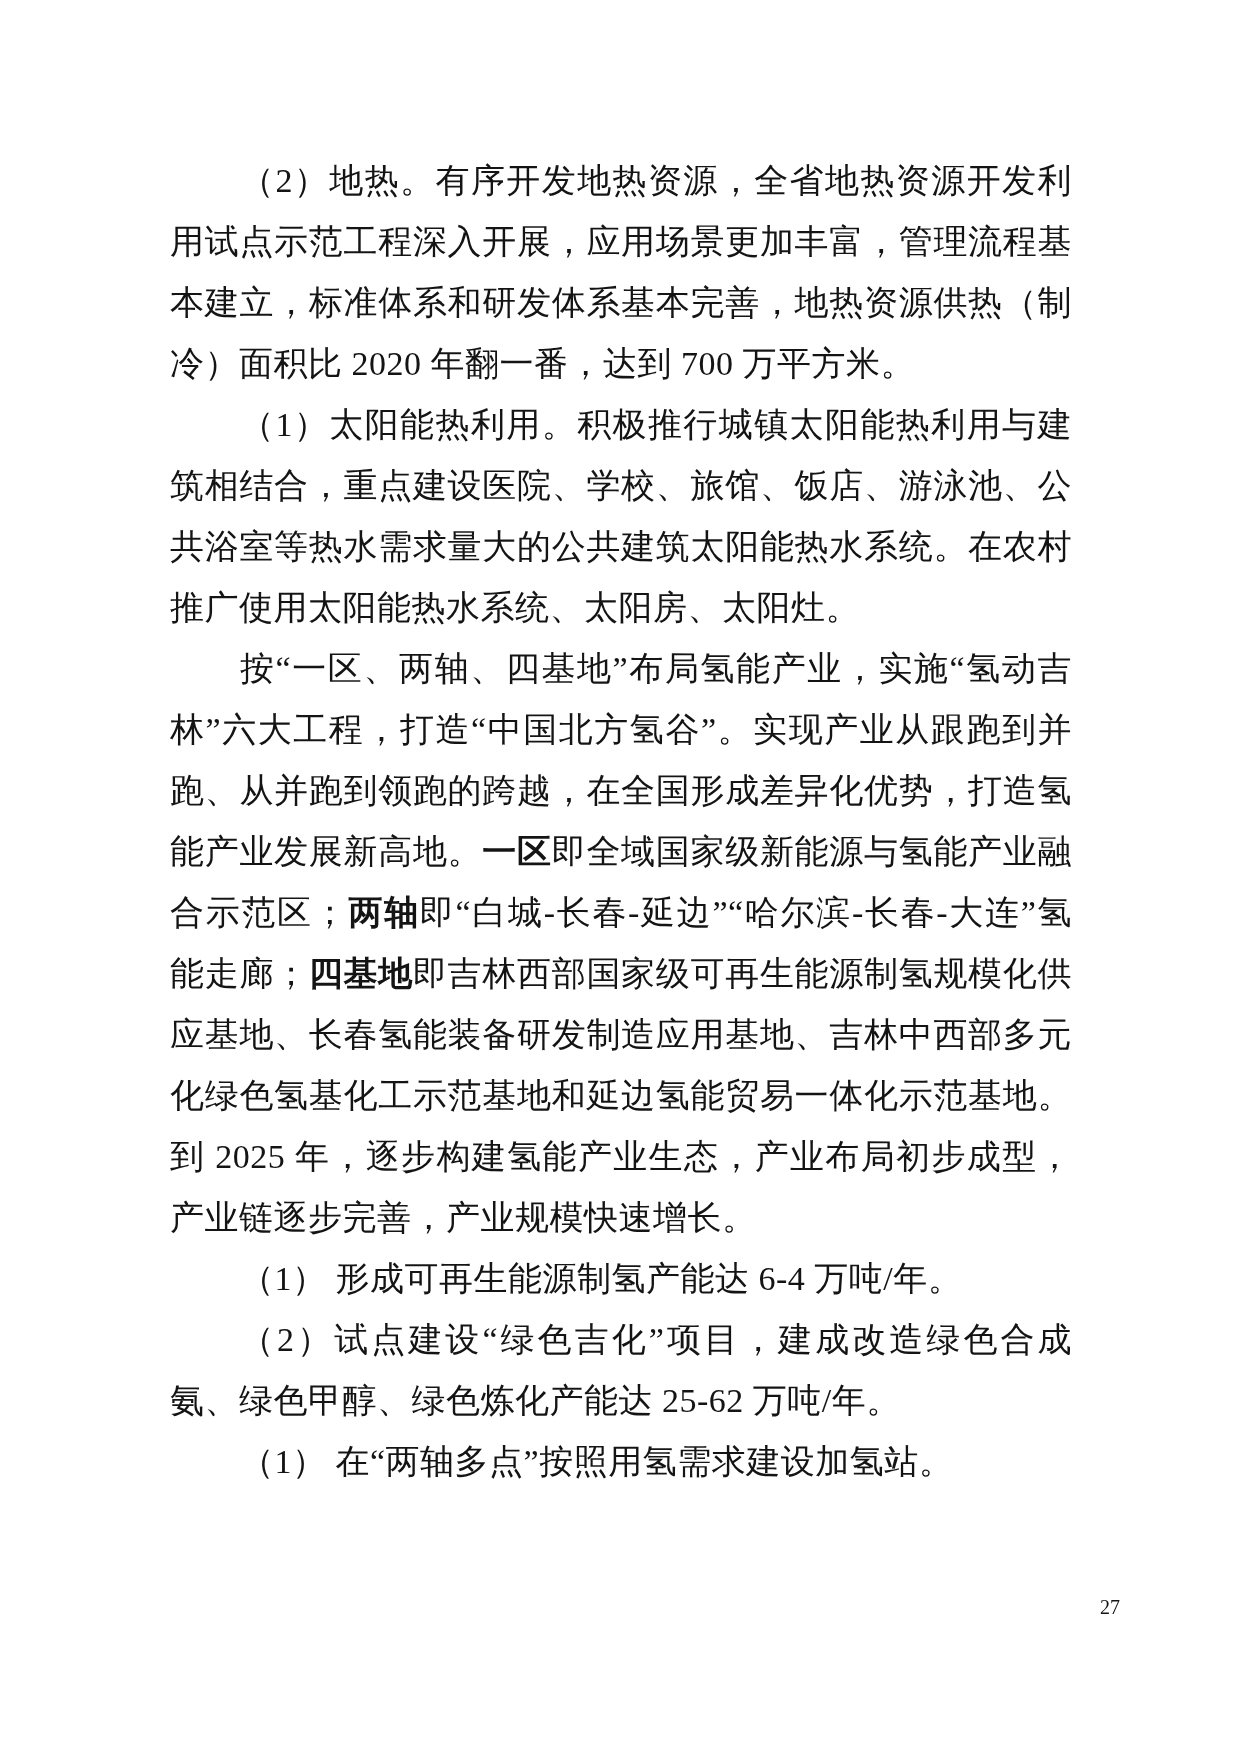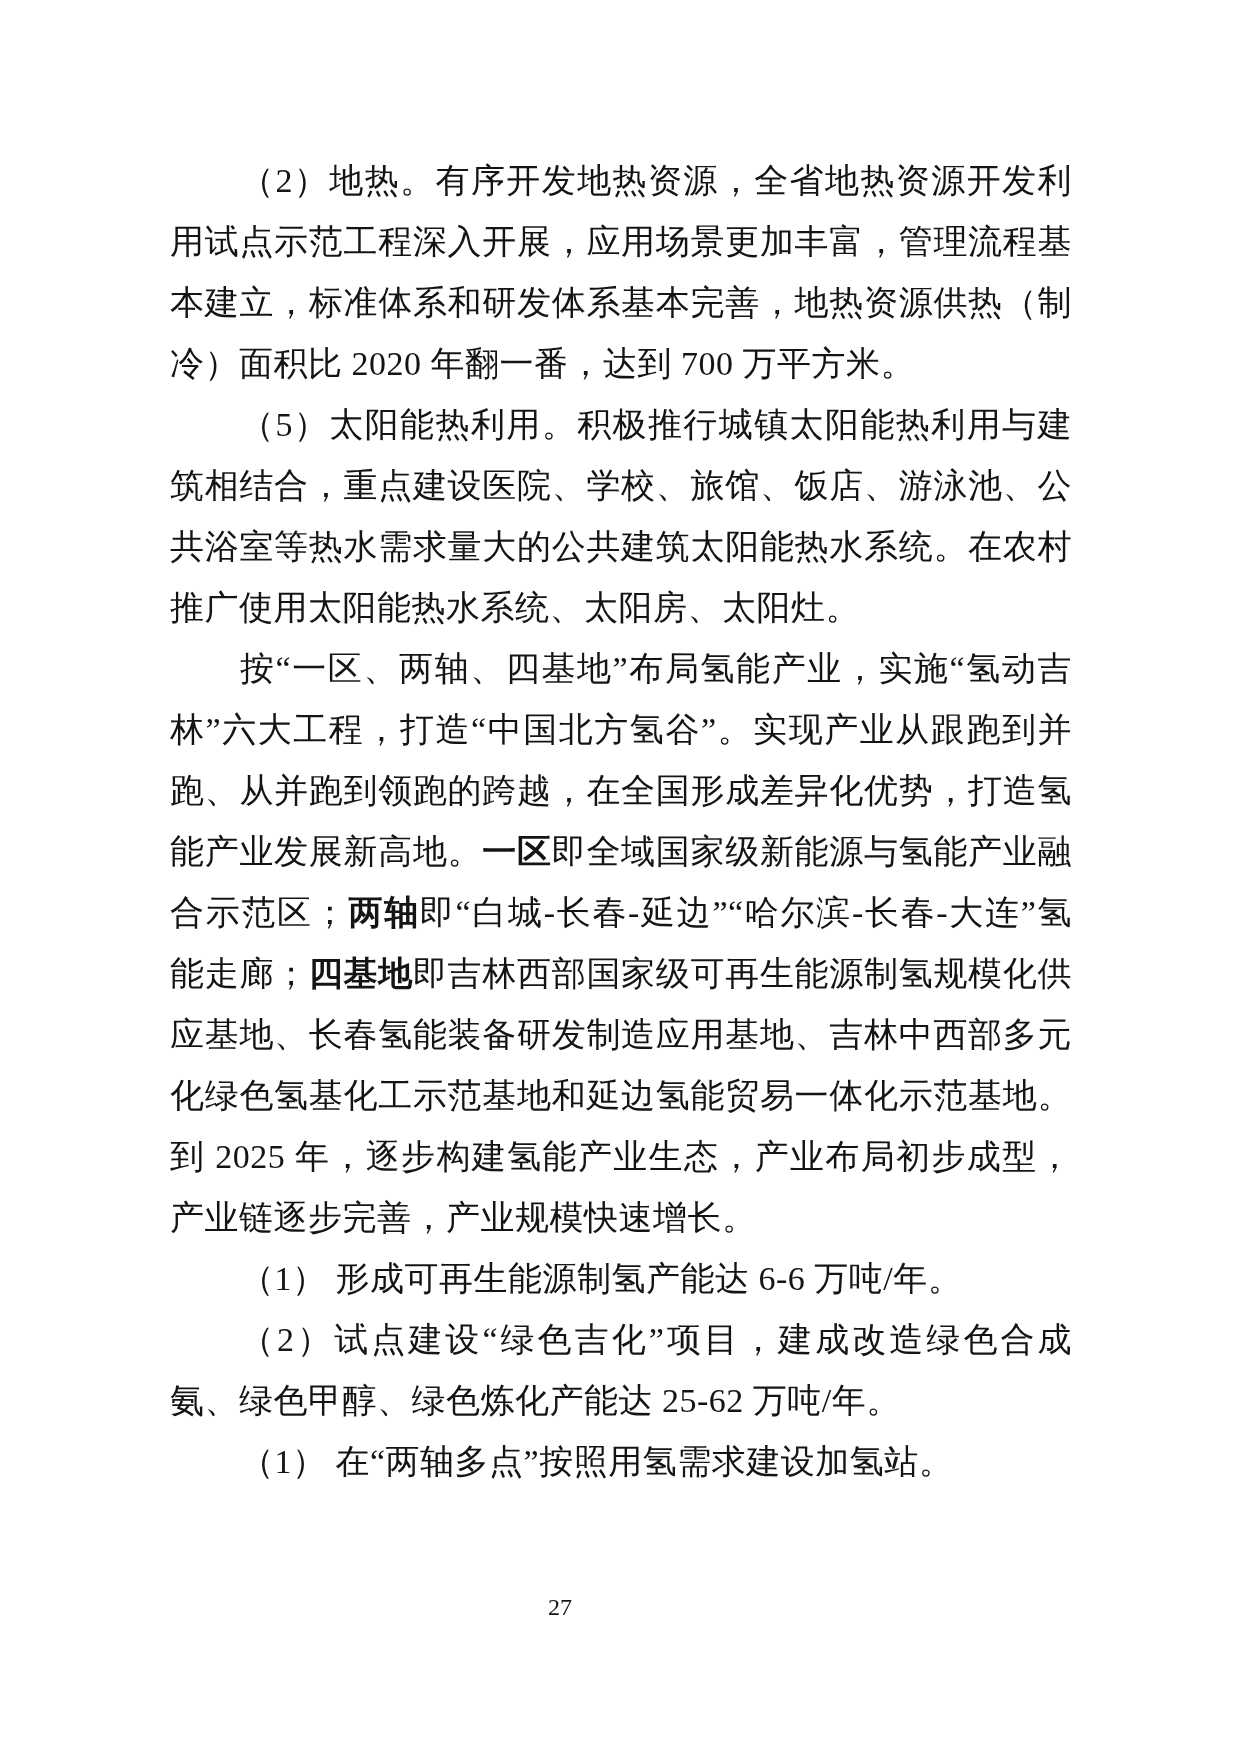--- a/index.html
+++ b/index.html
@@ -36,33 +36,33 @@
     font-family: "Liberation Serif", "DejaVu Serif", serif;
   }
   .doc-body span.b {
     font-weight: 700;
   }
   .page-number {
     position: absolute;
     left: 0;
     right: 0;
     top: 1592px;
-    text-align: center;
-    font-size: 24px;
+    text-align: right;
+    font-size: 20px;
     line-height: 30px;
     color: #141414;
     font-family: "Liberation Serif", "DejaVu Serif", serif;
   }
 </style>
 </head>
 <body>
 
 <div class="page">
   <div class="doc-body" id="doc-body">
       <p class="body"><span>（2）地热。有序开发地热资源，全省地热资源开发利用试点示范工程深入开展，应用场景更加丰富，管理流程基本建立，标准体系和研发体系基本完善，地热资源供热（制冷）面积比 2020 年翻一番，达到 700 万平方米。</span></p>
-      <p class="body"><span>（5）太阳能热利用。积极推行城镇太阳能热利用与建筑相结合，重点建设医院、学校、旅馆、饭店、游泳池、公共浴室等热水需求量大的公共建筑太阳能热水系统。在农村推广使用太阳能热水系统、太阳房、太阳灶。</span></p>
+      <p class="body"><span>（1）太阳能热利用。积极推行城镇太阳能热利用与建筑相结合，重点建设医院、学校、旅馆、饭店、游泳池、公共浴室等热水需求量大的公共建筑太阳能热水系统。在农村推广使用太阳能热水系统、太阳房、太阳灶。</span></p>
       <p class="body"><span>按“一区、两轴、四基地”布局氢能产业，实施“氢动吉林”六大工程，打造“中国北方氢谷”。实现产业从跟跑到并跑、从并跑到领跑的跨越，在全国形成差异化优势，打造氢能产业发展新高地。</span><span class="b">一区</span><span>即全域国家级新能源与氢能产业融合示范区；</span><span class="b">两轴</span><span>即“白城-长春-延边”“哈尔滨-长春-大连”氢能走廊；</span><span class="b">四基地</span><span>即吉林西部国家级可再生能源制氢规模化供应基地、长春氢能装备研发制造应用基地、吉林中西部多元化绿色氢基化工示范基地和延边氢能贸易一体化示范基地。到 2025 年，逐步构建氢能产业生态，产业布局初步成型，产业链逐步完善，产业规模快速增长。</span></p>
-      <p class="body"><span>（1） 形成可再生能源制氢产能达 6-6 万吨/年。</span></p>
+      <p class="body"><span>（1） 形成可再生能源制氢产能达 6-4 万吨/年。</span></p>
       <p class="body"><span>（2）试点建设“绿色吉化”项目，建成改造绿色合成氨、绿色甲醇、绿色炼化产能达 25-62 万吨/年。</span></p>
       <p class="body"><span>（1） 在“两轴多点”按照用氢需求建设加氢站。</span></p>
     </div>
   <div class="page-number">27</div>
 </div>
 
 </body></html>

